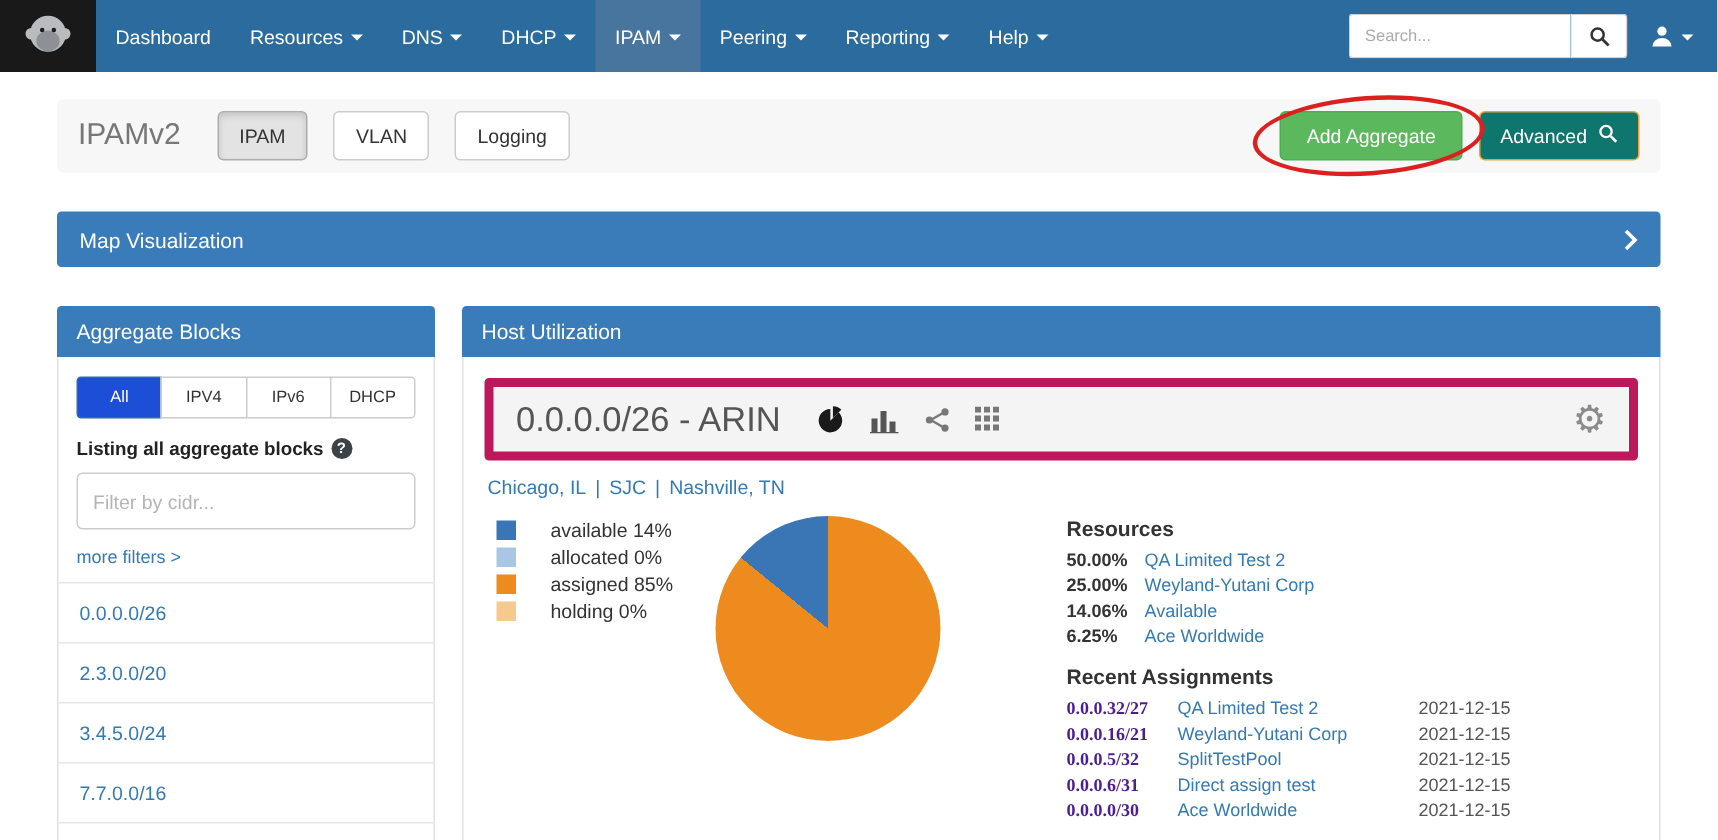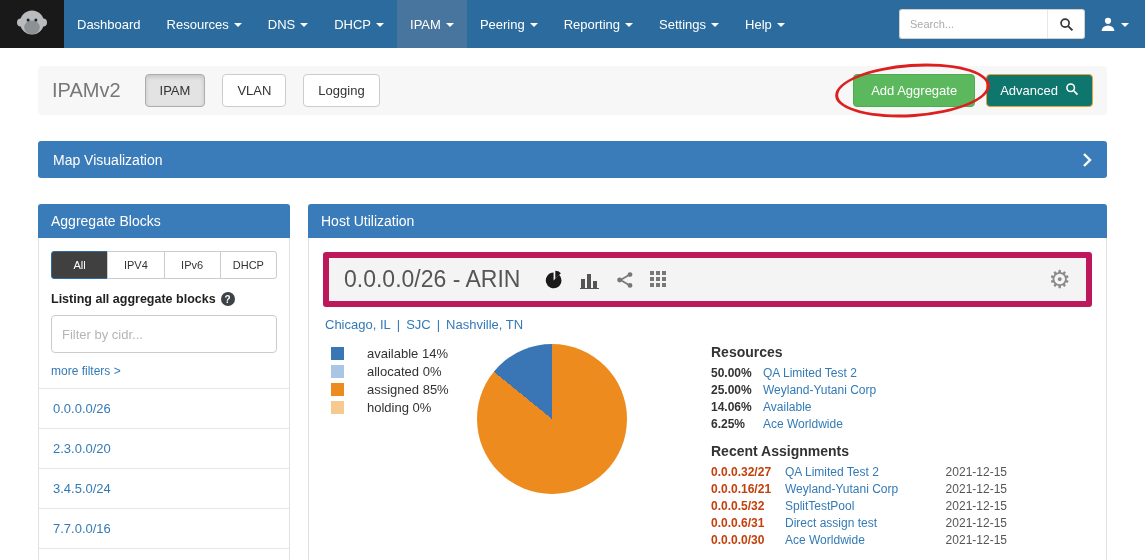--- a/index.html
+++ b/index.html
@@ -42,21 +42,21 @@
   .panel-header { background:#3a7cba; color:#fff; font-size:14px; padding:9px 13px; border-radius:3px 3px 0 0; }
   .panel-body { background:#fff; border:1px solid #e1e1e1; border-top:none; }
 
   
   .left-panel { width:252px; flex:none; }
   .left-body { padding:13px 12px; }
   .filter-tabs { display:flex; }
   .ftab { flex:1; font-family:inherit; font-size:11px; padding:7px 0; background:#fff; border:1px solid #ccc; margin-left:-1px; color:#333; cursor:pointer; }
   .ftab:first-child { margin-left:0; border-radius:3px 0 0 3px; }
   .ftab:last-child { border-radius:0 3px 3px 0; }
-  .ftab.active { background:#404040; border-color:#2e6da4; color:#fff; }
+  .ftab.active { background:#1d4ed8; border-color:#2e6da4; color:#fff; }
   .listing-label { font-size:12.5px; font-weight:bold; color:#222; margin:13px 0 9px; display:flex; align-items:center; gap:5px; }
   .help-icon { width:14px; height:14px; border-radius:50%; background:#3d4247; color:#fff; font-size:10px; font-weight:bold;
       display:inline-flex; align-items:center; justify-content:center; cursor:pointer; flex:none; }
   .filter-input { width:100%; height:38px; border:1px solid #ccc; border-radius:4px; padding:0 10px; font-size:13px; color:#555; font-family:inherit; outline:none; }
   .filter-input::placeholder { color:#b5b5b5; }
   .more-filters { display:inline-block; font-size:12px; color:#337ab7; margin:11px 0 10px; }
   .block-list { margin:0 -12px -13px; }
   .block-item { padding:12px 14px; border-top:1px solid #e7e7e7; font-size:13px; color:#337ab7; cursor:pointer; }
   .block-item.partial { height:24px; }
 
@@ -75,21 +75,21 @@
   .legend { width:140px; flex:none; padding-top:2px; }
   .legend-item { display:flex; align-items:center; gap:23px; font-size:13px; color:#333; margin-bottom:3px; }
   .swatch { width:13px; height:13px; flex:none; }
   .pie { width:150px; height:150px; border-radius:50%; flex:none; margin-left:6px; }
   .hu-right { margin-left:84px; width:296px; flex:none; }
   .sec-title { font-size:14px; font-weight:bold; color:#333; margin-bottom:6px; }
   .recent-title { margin-top:12px; }
   .res-row, .ra-row { display:flex; font-size:12px; margin-bottom:3px; line-height:14px; }
   .pct { width:52px; font-weight:bold; color:#333; flex:none; }
   .res-row a { color:#337ab7; }
-  .cidr { width:74px; font-weight:bold; color:#c2410c; flex:none; }
+  .cidr { width:74px; font-weight:bold; color:#4c1d95; flex:none;font-family:Liberation Serif, serif; }
   .ra-name { color:#337ab7; flex:1; }
   .ra-date { color:#555; flex:none; }
 </style>
 </head>
 <body>
 
 <div class="navbar">
   <div class="brand">
     <svg width="40" height="36" viewBox="0 0 24 24">
       <circle cx="4.6" cy="11" r="2.6" fill="#b9bcbf"></circle>
@@ -118,24 +118,20 @@
   <div class="nav-item active">
       <span>IPAM</span>
       <span class="caret"></span>
     </div>
   <div class="nav-item">
       <span>Peering</span>
       <span class="caret"></span>
     </div>
   <div class="nav-item">
       <span>Reporting</span>
-      <span class="caret"></span>
-    </div>
-  <div class="nav-item">
-      <span>Settings</span>
       <span class="caret"></span>
     </div>
   <div class="nav-item">
       <span>Help</span>
       <span class="caret"></span>
     </div>
 
   <div class="nav-right">
     <div class="search-group">
       <input class="search-input" placeholder="Search..." style="">

